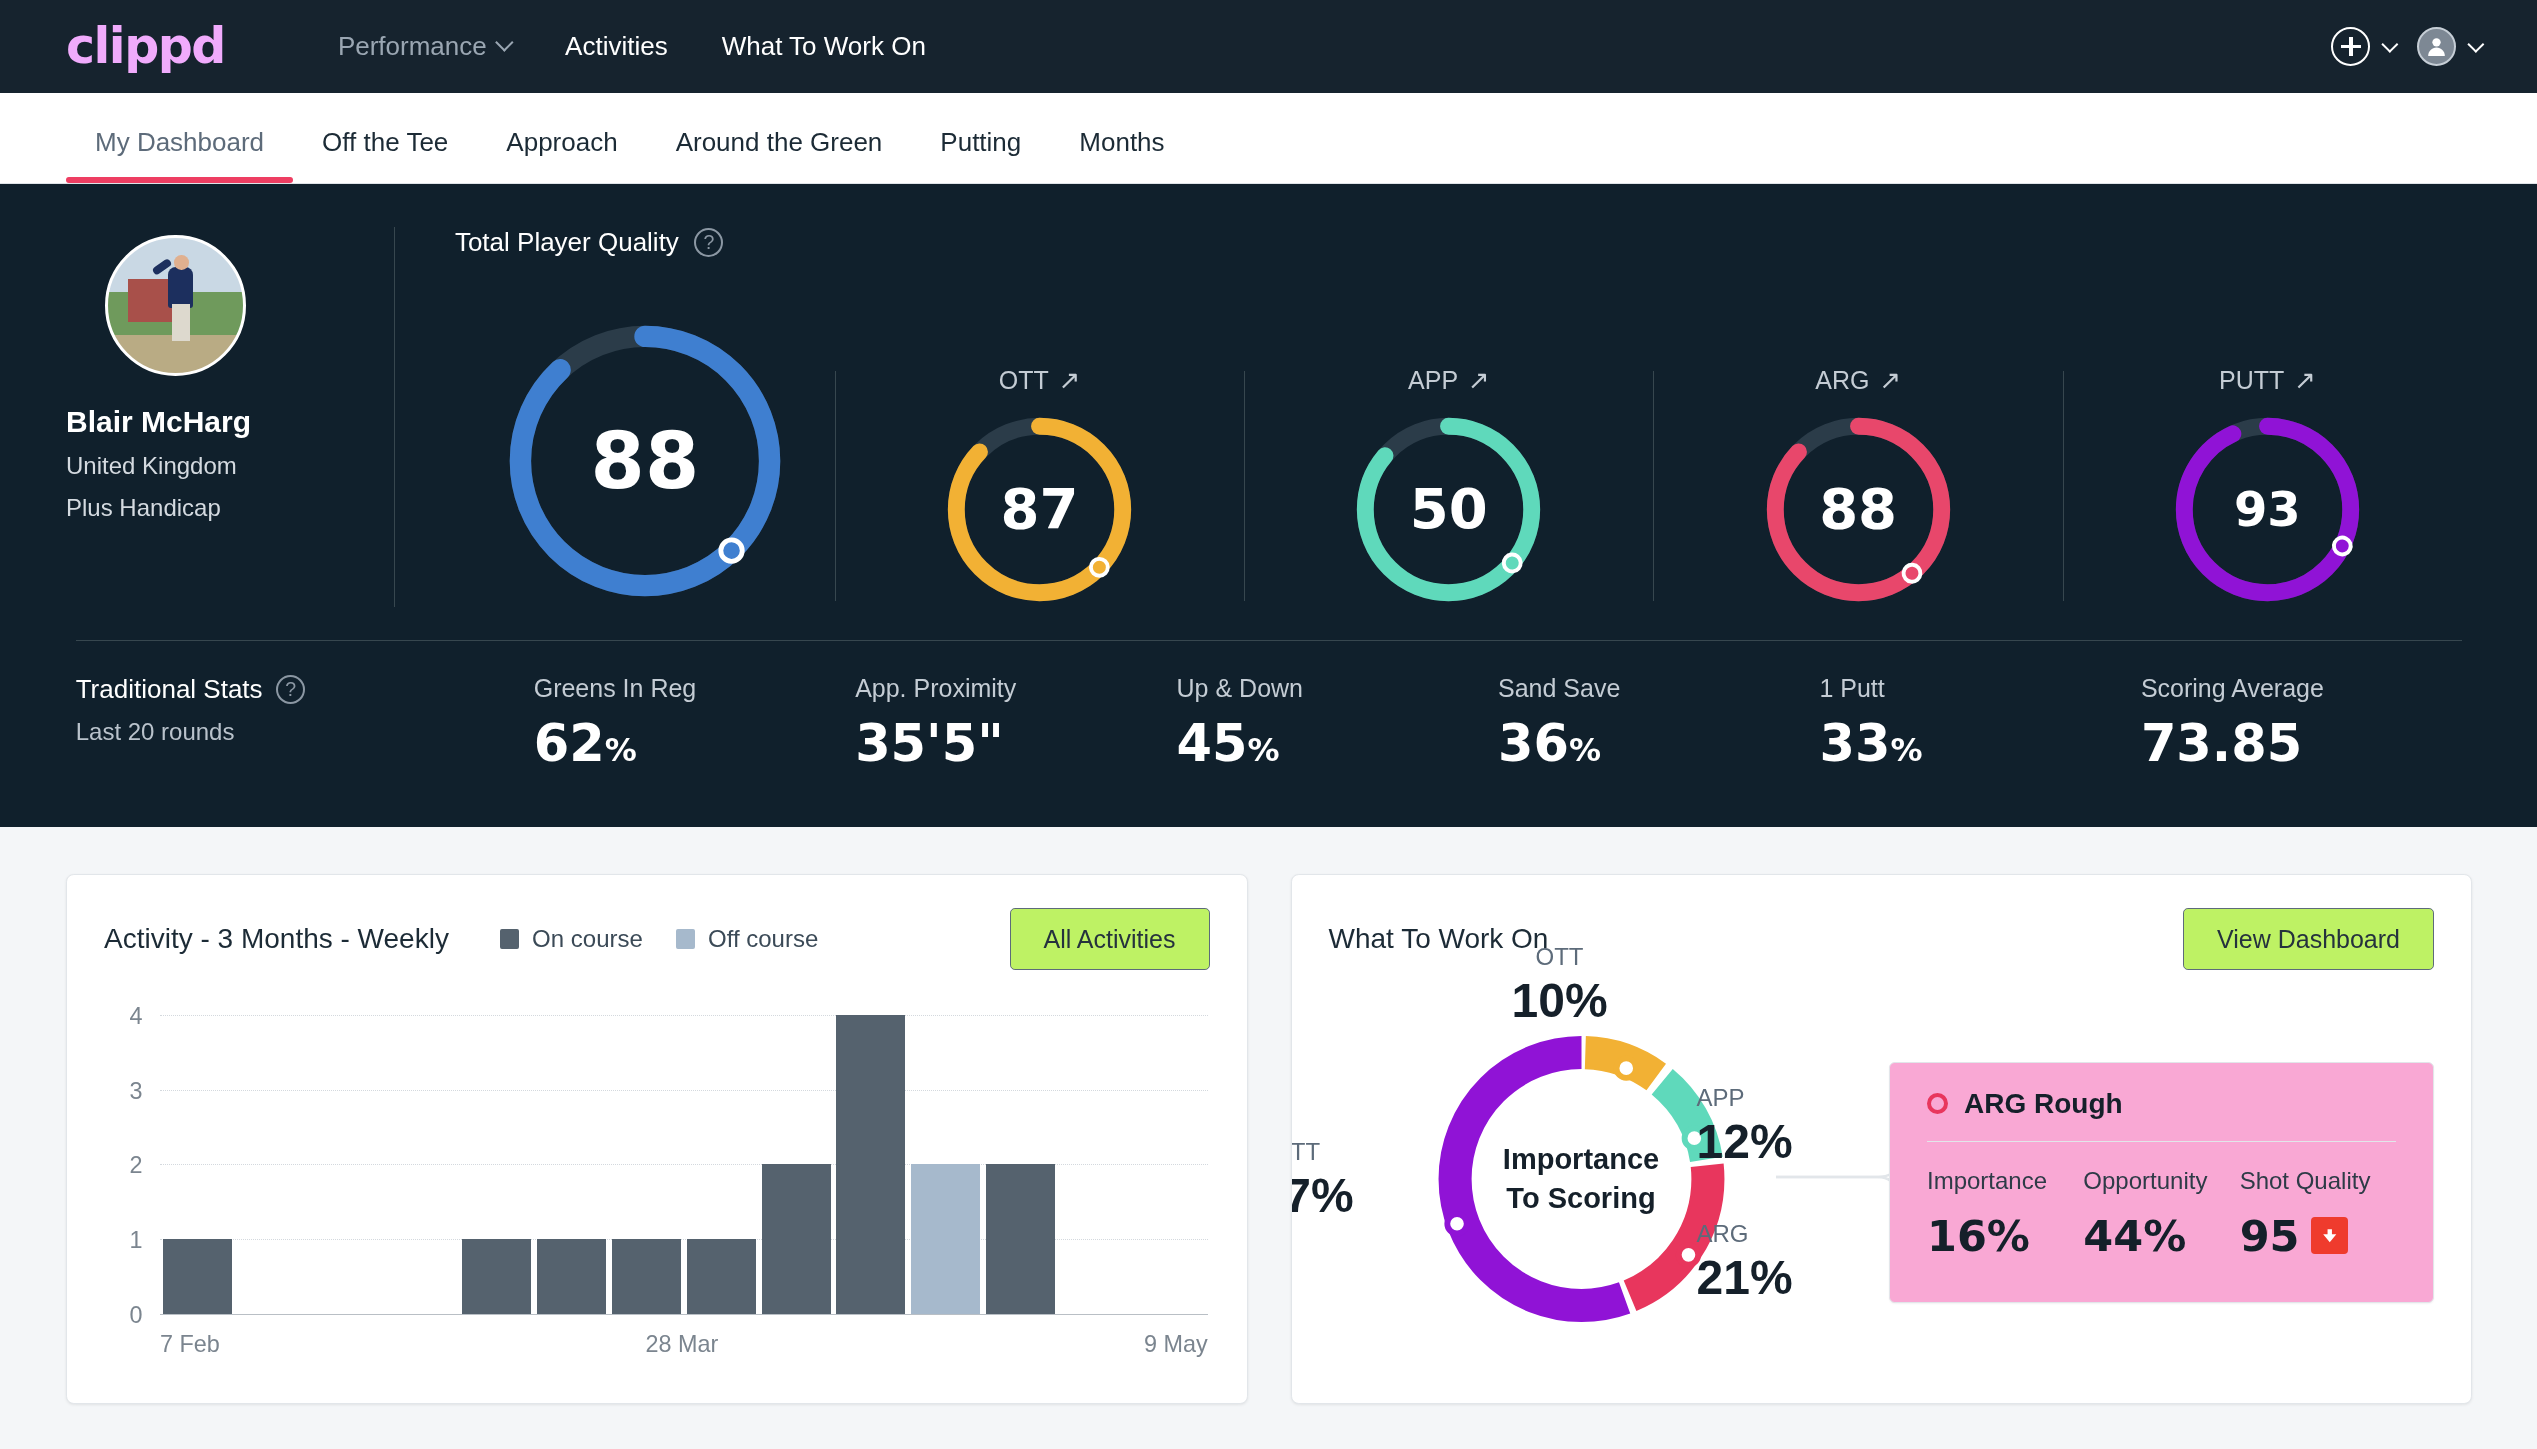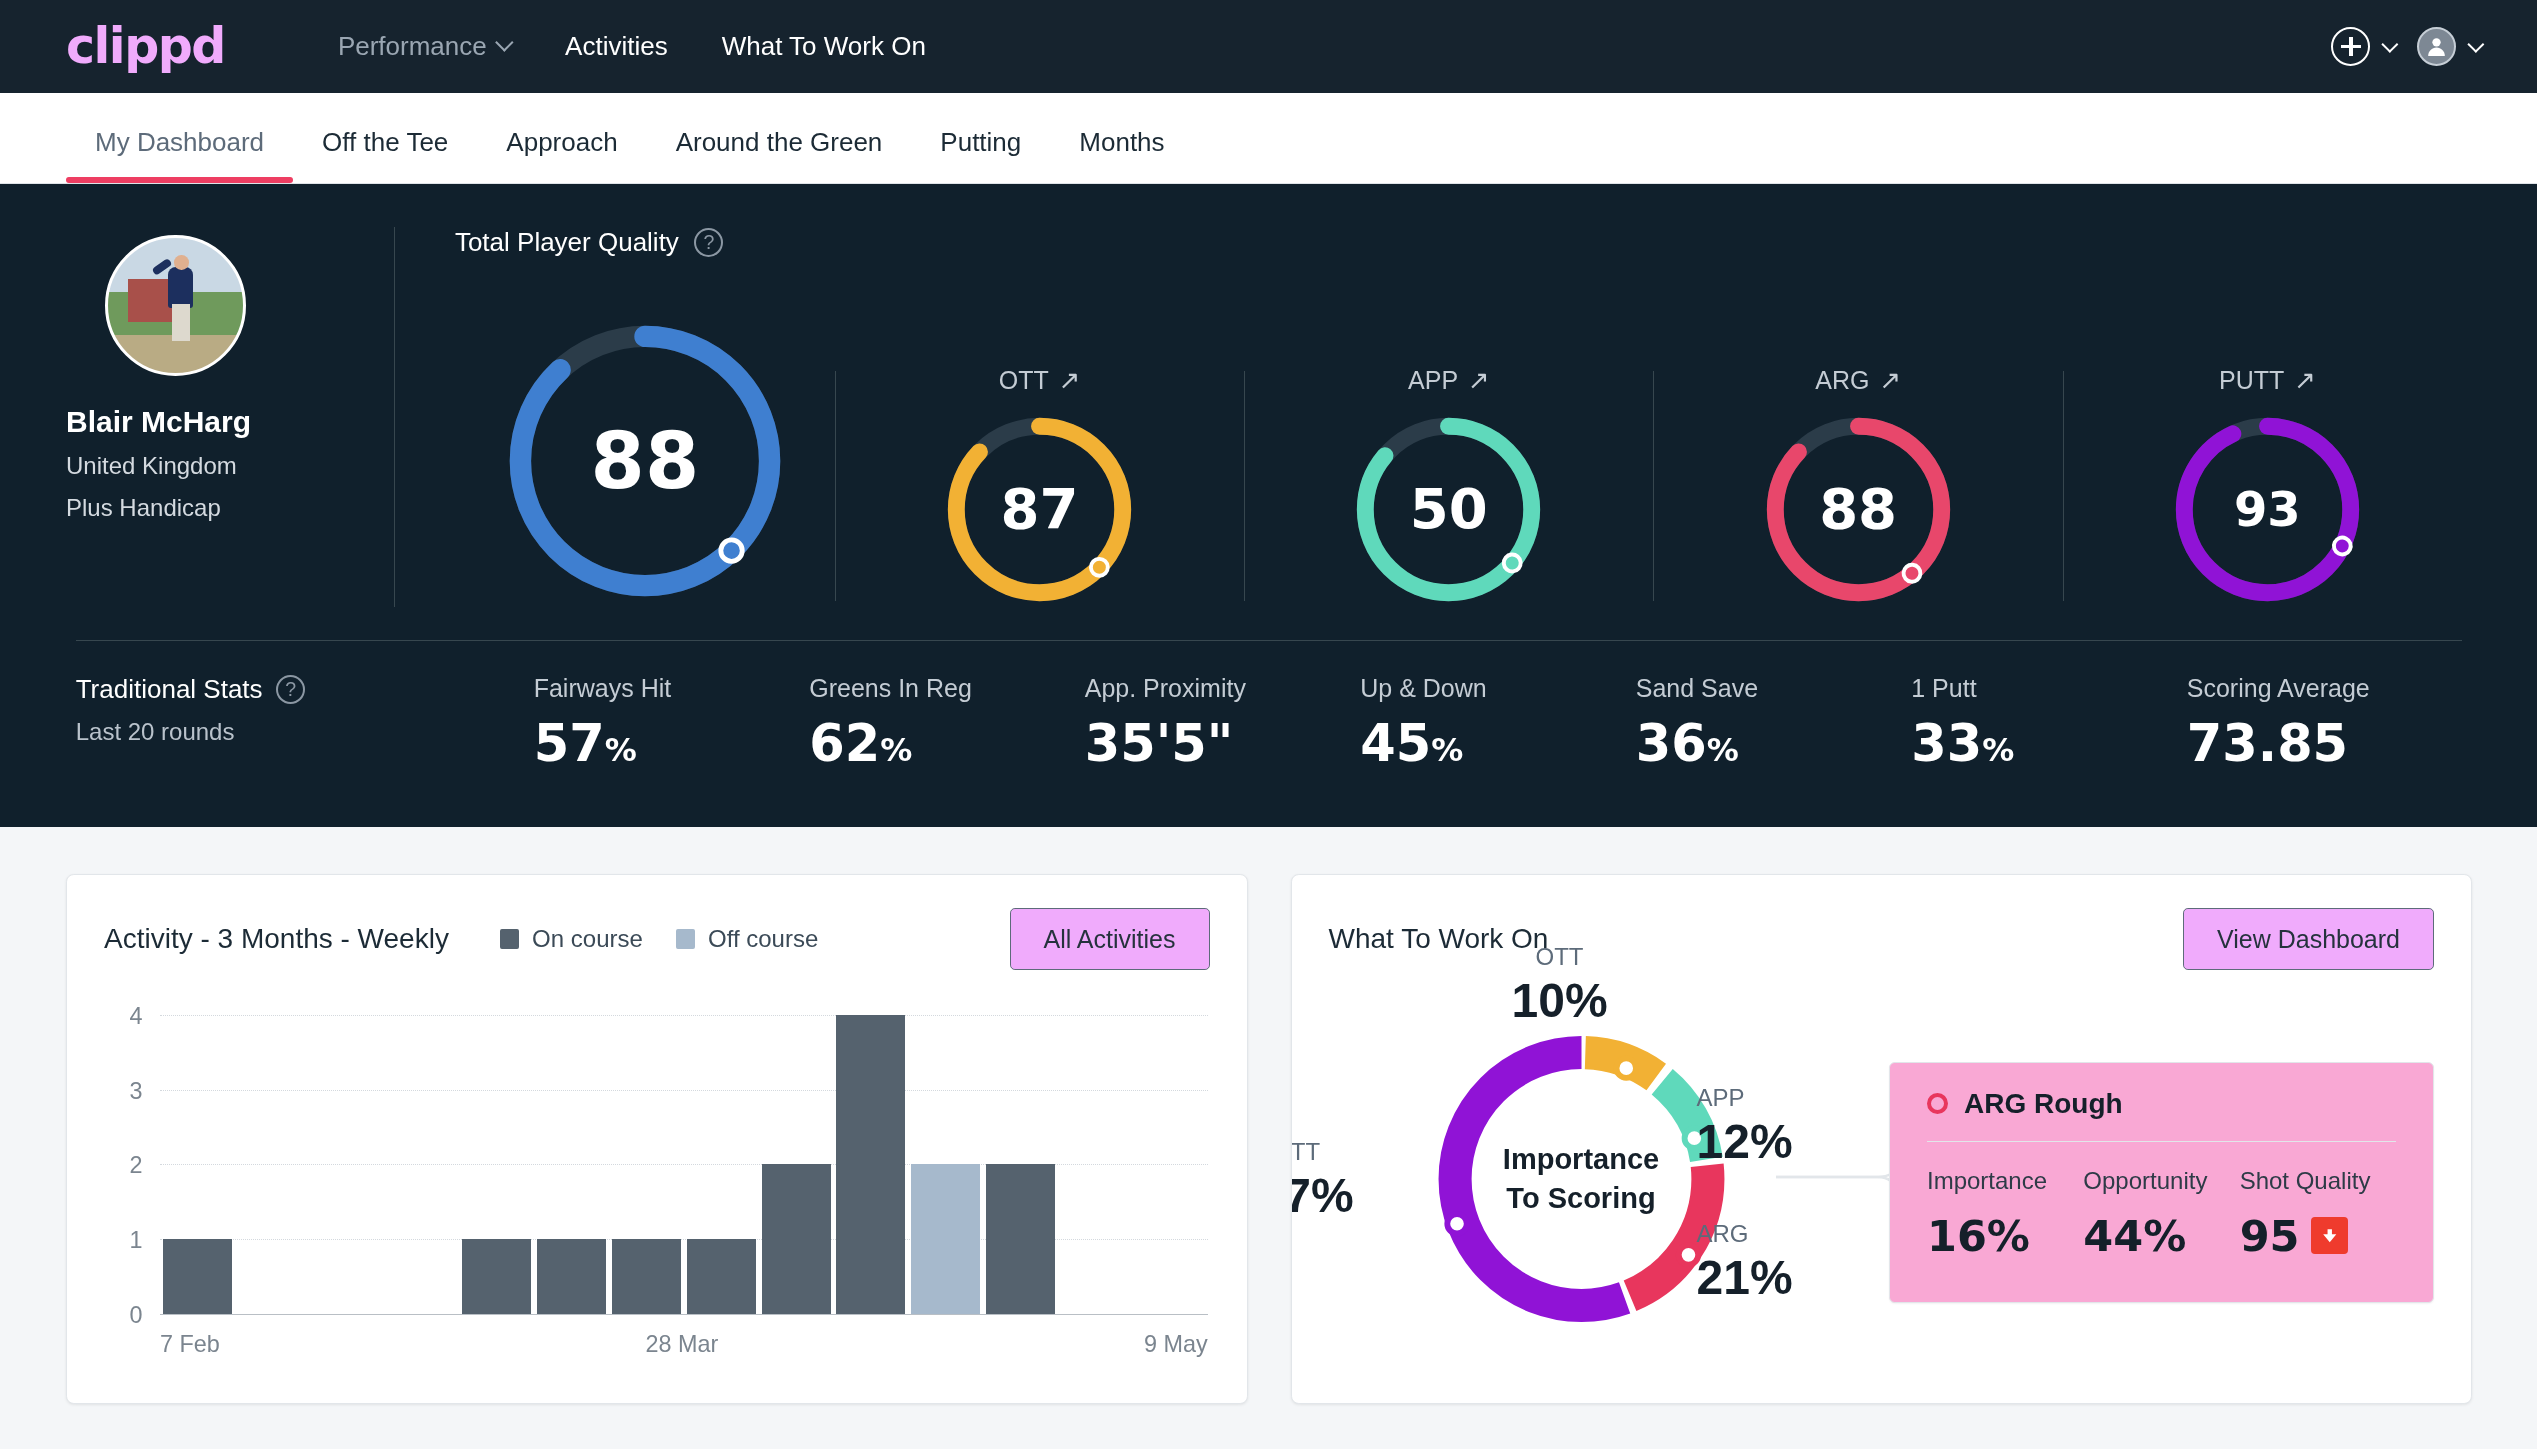--- a/index.html
+++ b/index.html
@@ -255,21 +255,21 @@
     display: flex; align-items: center;
     margin-bottom: 17.5px;
   }
   .card-title { font-size: 28px; color: #1c2b36; font-weight: 400; }
   .legend { display: flex; align-items: center; gap: 33px; margin-left: 51px; }
   .legend-item { display: flex; align-items: center; gap: 12.7px; font-size: 24px; color: #3b4a57; }
   .sw { width: 19.5px; height: 19.5px; border-radius: 1.9px; }
   .btn-outline {
     margin-left: auto;
     border: 1.9px solid #5d6b7a;
-    background: #f0abfc;
+    background: #bef264;
     color: #25323d;
     font-size: 25px;
     padding: 15.6px 33px;
     border-radius: 4.9px;
     cursor: pointer;
     font-family: "Liberation Sans", sans-serif;
     white-space: nowrap;
   }
 
   
@@ -513,24 +513,20 @@
   <div class="trad">
     <div class="trad-head">
       <div class="trad-title">
         <span>Traditional Stats</span>
         <span class="qmark">?</span>
       </div>
       <div class="trad-sub">Last 20 rounds</div>
     </div>
 
     <div class="stat">
-      <div class="stat-label">Fairways Hit</div>
-      <div class="stat-value"><span>57</span><span class="unit">%</span></div>
-    </div>
-    <div class="stat">
       <div class="stat-label">Greens In Reg</div>
       <div class="stat-value"><span>62</span><span class="unit">%</span></div>
     </div>
     <div class="stat">
       <div class="stat-label">App. Proximity</div>
       <div class="stat-value"><span>35'5"</span><span class="unit"></span></div>
     </div>
     <div class="stat">
       <div class="stat-label">Up &amp; Down</div>
       <div class="stat-value"><span>45</span><span class="unit">%</span></div>

